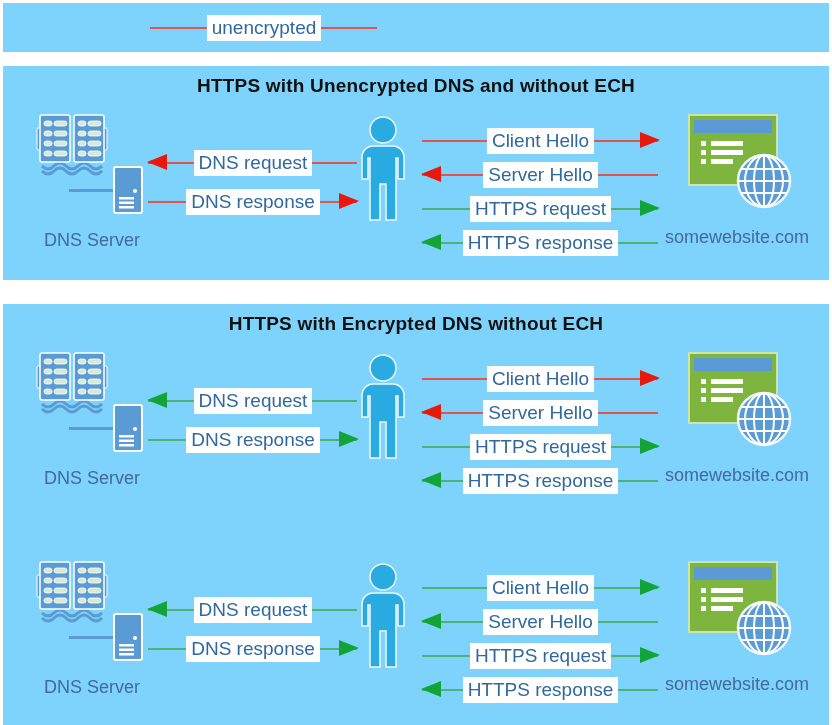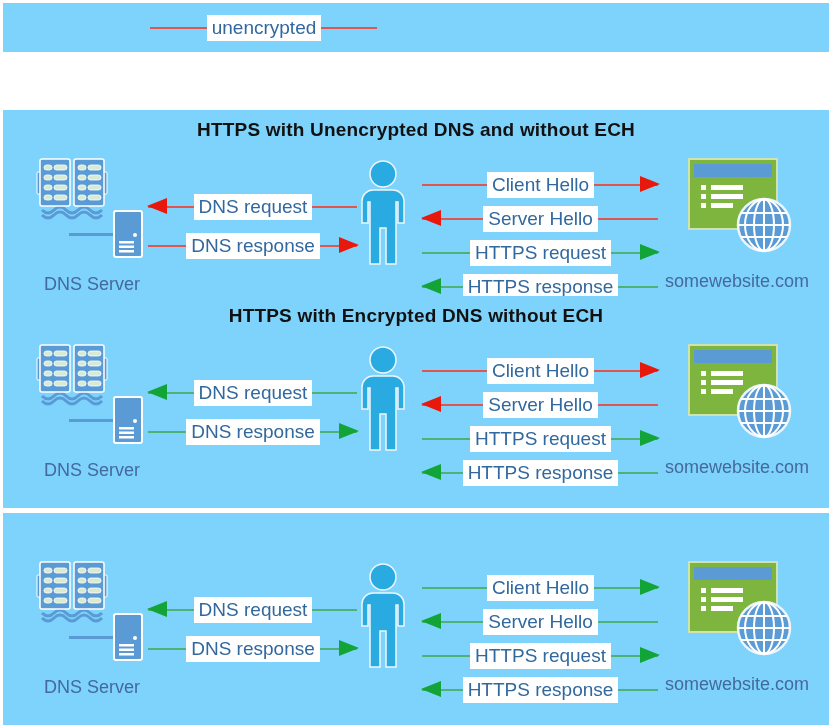--- a/index.html
+++ b/index.html
@@ -3,22 +3,22 @@
 <meta charset="utf-8">
 <style>
   html,body{margin:0;padding:0;}
   body{
     width:832px;height:725px;position:relative;overflow:hidden;
     background:#ffffff;
     font-family:"Liberation Sans", sans-serif;
   }
   .panel{position:absolute;left:3px;right:3px;background:#7dd3fc;}
   #p-legend{top:3px;height:49px;}
-  #p1{top:66px;height:214px;margin-top:44px;}
-  #p2{top:296px;height:212px;}
+  #p1{top:66px;height:214px;}
+  #p2{top:304px;height:212px;}
   #p3{top:513px;height:212px;}
 
   .title{
     position:absolute;top:9px;left:0;right:0;margin:0;
     text-align:center;font-size:19px;font-weight:bold;color:#111;
     letter-spacing:.2px;
   }
 
   
   .arrow{position:absolute;height:28px;display:flex;align-items:center;justify-content:center;}

